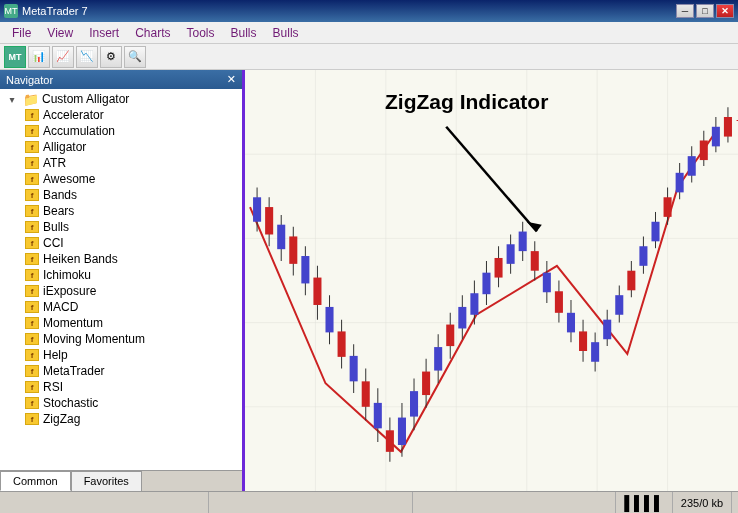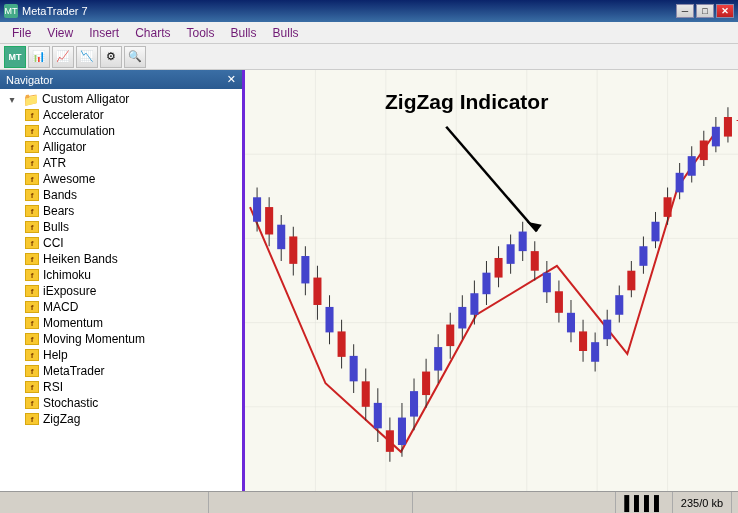--- a/index.html
+++ b/index.html
@@ -451,20 +451,24 @@
         <span>Stochastic</span>
       </div>
       <div class="tree-item indent">
         <span class="tree-icon">
           <span class="indicator-icon">f</span>
         </span>
         <span>ZigZag</span>
       </div>
     </div>
 
+    <div class="navigator-tabs">
+      <div class="nav-tab active">Common</div>
+      <div class="nav-tab">Favorites</div>
+    </div>
   </div>
 
   <div class="mdi-area">
     <div class="chart-window">
       <div class="chart-canvas">
         
         <div class="zigzag-label">ZigZag Indicator</div>
 
         
         <svg class="chart-svg" viewBox="0 0 490 430" preserveAspectRatio="none">

